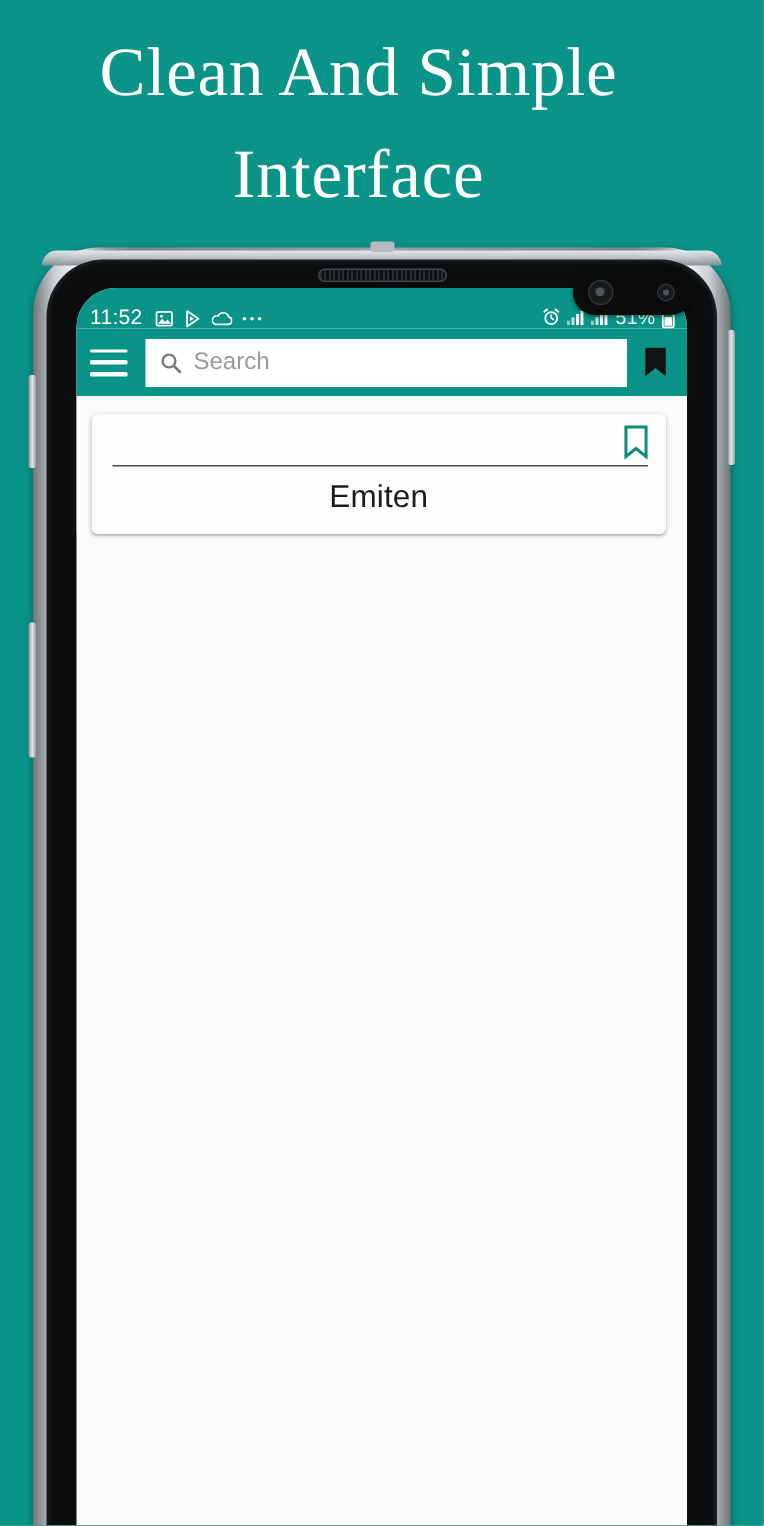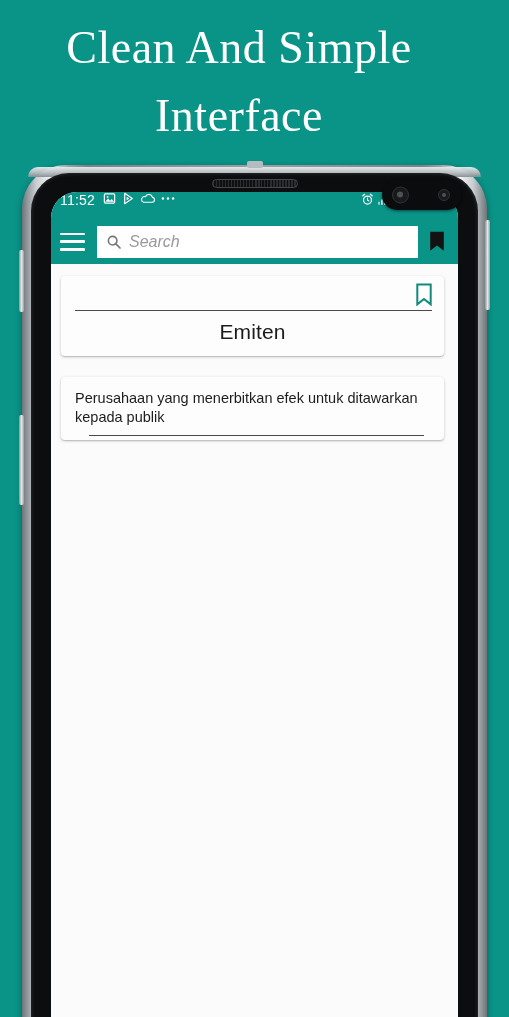--- a/index.html
+++ b/index.html
@@ -68,21 +68,21 @@
   
   .screen{
     position:absolute; left:20px; right:20px; top:19px; bottom:0;
     border-radius:26px 26px 0 0;
     background:#fbfbfb; overflow:hidden;
   }
 
   
   .statusbar{
     position:relative; height:27px; background:#0a9387;
-    display:flex; align-items:flex-start; padding:0 8px 0 9px; color:#fff;
+    display:flex; align-items:flex-end; padding:0 8px 0 9px; color:#fff;
   }
   .sb-time{ font-size:14px; font-weight:400; letter-spacing:.2px; }
   .sb-left-icons{ display:flex; align-items:center; gap:6px; margin-left:8px; }
   .sb-right{ margin-left:auto; display:flex; align-items:center; gap:4px; }
   .sb-pct{ font-size:13px; letter-spacing:.2px; }
   .ic{ display:inline-block; line-height:0; }
 
   
   .punch{
     position:absolute; right:25px; top:15px;
@@ -102,21 +102,21 @@
   
   .appbar{
     height:45px; background:#0a9387;
     display:flex; align-items:center; padding:0 10px 0 9px;
   }
   .hamburger{ width:25px; height:18px; display:flex; flex-direction:column;
     justify-content:space-between; cursor:pointer; flex:none; }
   .hamburger i{ display:block; height:2.5px; background:#fff; border-radius:1px; }
   .searchbox{
     flex:1; height:32px; margin:0 8px 0 12px; background:#fff;
-    display:flex; align-items:center; padding:0 9px; gap:7px;font-style:italic;
+    display:flex; align-items:center; padding:0 9px; gap:7px;
   }
   .search-ph{ color:#9a9a9a; font-size:16px; }
   .bm-appbar{ flex:none; width:22px; height:24px; display:flex;
     align-items:center; justify-content:center; }
 
   
   .content{ padding:12px 14px 0 10px; background:#fbfbfb; }
   .card{
     background:#fdfdfd; border-radius:4px;
     box-shadow:0 1px 3px rgba(0,0,0,.22), 0 1px 1px rgba(0,0,0,.10);
@@ -253,24 +253,20 @@
                   <svg width="18" height="23" viewBox="0 0 18 23">
                       <path d="M2.3 1.6h13.4v19.8L9 16l-6.7 5.4z" fill="none" stroke="#0f8a7d" stroke-width="2"></path>
                     </svg>
                 </span>
               </div>
               <div class="title-rule"></div>
               <div class="card-title">Emiten</div>
             </div>
           </div>
 
-          <div class="card card-def">
-            <div class="def-text">Perusahaan yang menerbitkan efek untuk ditawarkan kepada publik</div>
-            <div class="def-rule"></div>
-          </div>
 
         </div>
       </div>
     </div>
 
     <div class="punch">
       <span class="lens lens-a"></span>
       <span class="lens lens-b"></span>
     </div>
   </div>

